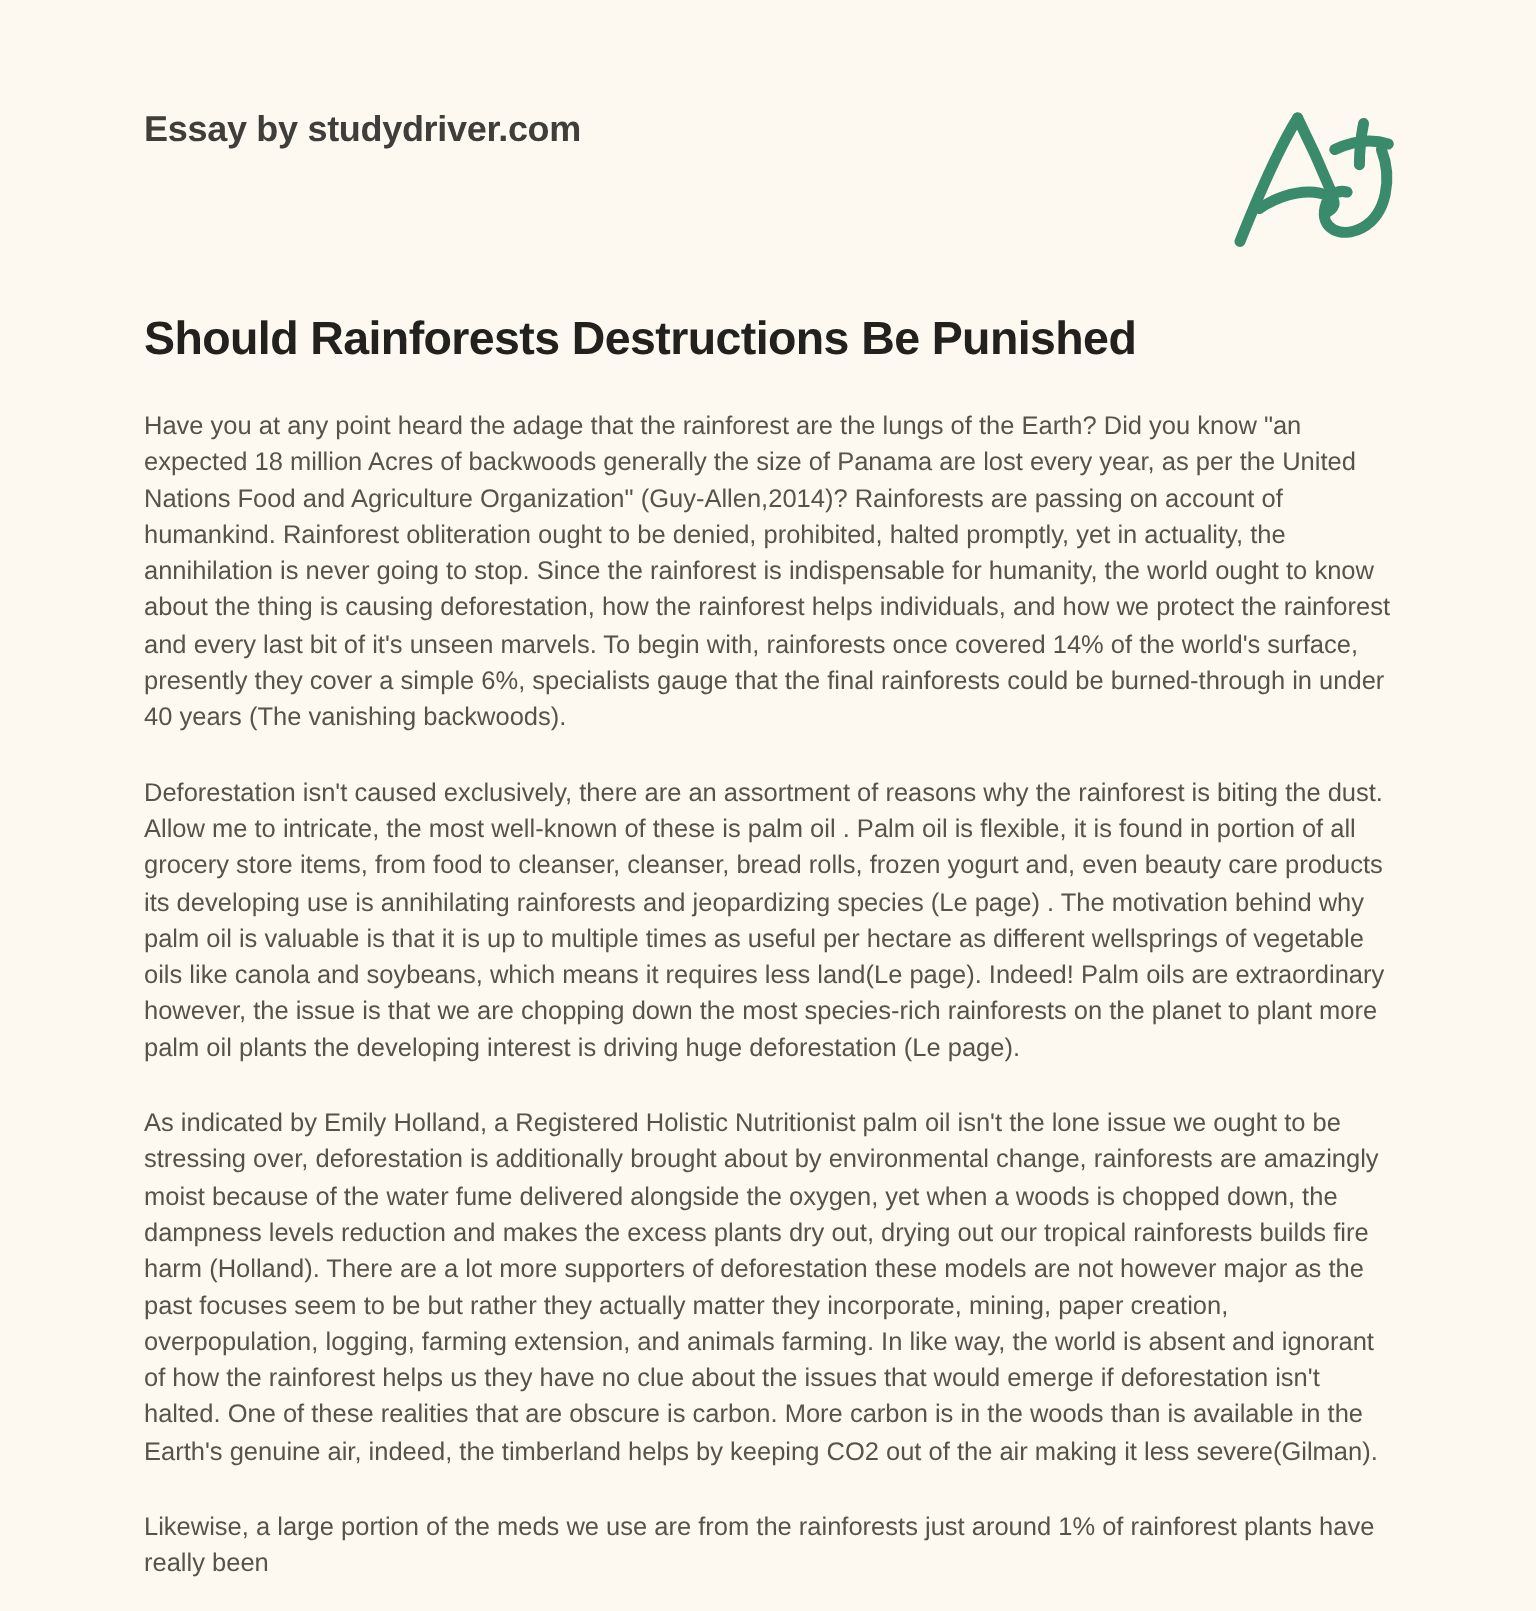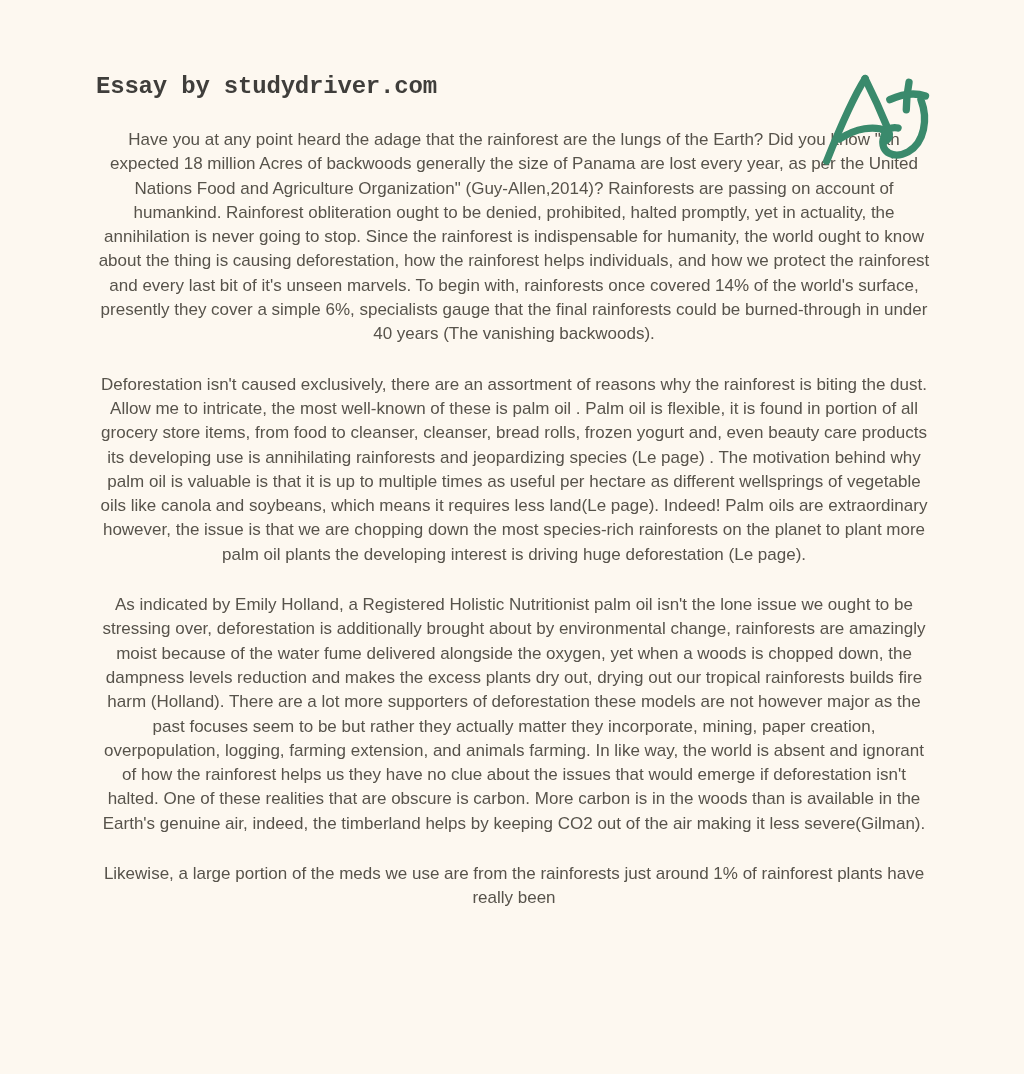--- a/index.html
+++ b/index.html
@@ -13,21 +13,20 @@
     background: #fdf8f0;
     font-family: "Liberation Sans", "DejaVu Sans", sans-serif;
     position: relative;
   }
   .page {
     padding: 72px 94px 0 96px;
     position: relative;
   }
   .doc-header {
     position: relative;
-    font-family: Liberation Mono, monospace;
   }
   .essay-by {
     font-size: 24px;
     font-weight: 700;
     color: #3f3e3b;
     letter-spacing: -0.2px;
     line-height: 30px;
     margin: 0;
   }
   .source-line {
@@ -55,21 +54,20 @@
     letter-spacing: -0.4px;
     color: #23211e;
   }
   .article-body p {
     margin: 26px 0 0 0;
     width: 836px;
     font-size: 17px;
     line-height: 24.3px;
     color: #57534b;
     letter-spacing: 0px;
-    text-align: center;
   }
 </style>
 </head>
 <body>
 
 <div class="page">
 
   <div class="doc-header">
     <h2 class="essay-by">Essay by studydriver.com</h2>
 
@@ -87,20 +85,21 @@
           <path d="M100 20 C98 30 97 40 97 50"></path>
 
           <path d="M79 39 C92 33 106 31 118 35"></path>
 
           <path d="M113 39 C121 60 117 86 99 96 C84 104 68 97 72 81 C74 72 81 68 88 70"></path>
         </g>
       </svg>
     </div>
   </div>
 
+  <h1 class="article-title">Should Rainforests Destructions Be Punished</h1>
 
   <div class="article-body">
     <p>Have you at any point heard the adage that the rainforest are the lungs of the Earth? Did you know "an expected 18 million Acres of backwoods generally the size of Panama are lost every year, as per the United Nations Food and Agriculture Organization" (Guy-Allen,2014)? Rainforests are passing on account of humankind. Rainforest obliteration ought to be denied, prohibited, halted promptly, yet in actuality, the annihilation is never going to stop. Since the rainforest is indispensable for humanity, the world ought to know about the thing is causing deforestation, how the rainforest helps individuals, and how we protect the rainforest and every last bit of it's unseen marvels. To begin with, rainforests once covered 14% of the world's surface, presently they cover a simple 6%, specialists gauge that the final rainforests could be burned-through in under 40 years (The vanishing backwoods).</p>
     <p>Deforestation isn't caused exclusively, there are an assortment of reasons why the rainforest is biting the dust. Allow me to intricate, the most well-known of these is palm oil . Palm oil is flexible, it is found in portion of all grocery store items, from food to cleanser, cleanser, bread rolls, frozen yogurt and, even beauty care products its developing use is annihilating rainforests and jeopardizing species (Le page) . The motivation behind why palm oil is valuable is that it is up to multiple times as useful per hectare as different wellsprings of vegetable oils like canola and soybeans, which means it requires less land(Le page). Indeed! Palm oils are extraordinary however, the issue is that we are chopping down the most species-rich rainforests on the planet to plant more palm oil plants the developing interest is driving huge deforestation (Le page).</p>
     <p>As indicated by Emily Holland, a Registered Holistic Nutritionist palm oil isn't the lone issue we ought to be stressing over, deforestation is additionally brought about by environmental change, rainforests are amazingly moist because of the water fume delivered alongside the oxygen, yet when a woods is chopped down, the dampness levels reduction and makes the excess plants dry out, drying out our tropical rainforests builds fire harm (Holland). There are a lot more supporters of deforestation these models are not however major as the past focuses seem to be but rather they actually matter they incorporate, mining, paper creation, overpopulation, logging, farming extension, and animals farming. In like way, the world is absent and ignorant of how the rainforest helps us they have no clue about the issues that would emerge if deforestation isn't halted. One of these realities that are obscure is carbon. More carbon is in the woods than is available in the Earth's genuine air, indeed, the timberland helps by keeping CO2 out of the air making it less severe(Gilman).</p>
     <p>Likewise, a large portion of the meds we use are from the rainforests just around 1% of rainforest plants have really been</p>
   </div>
 
 </div>
 

